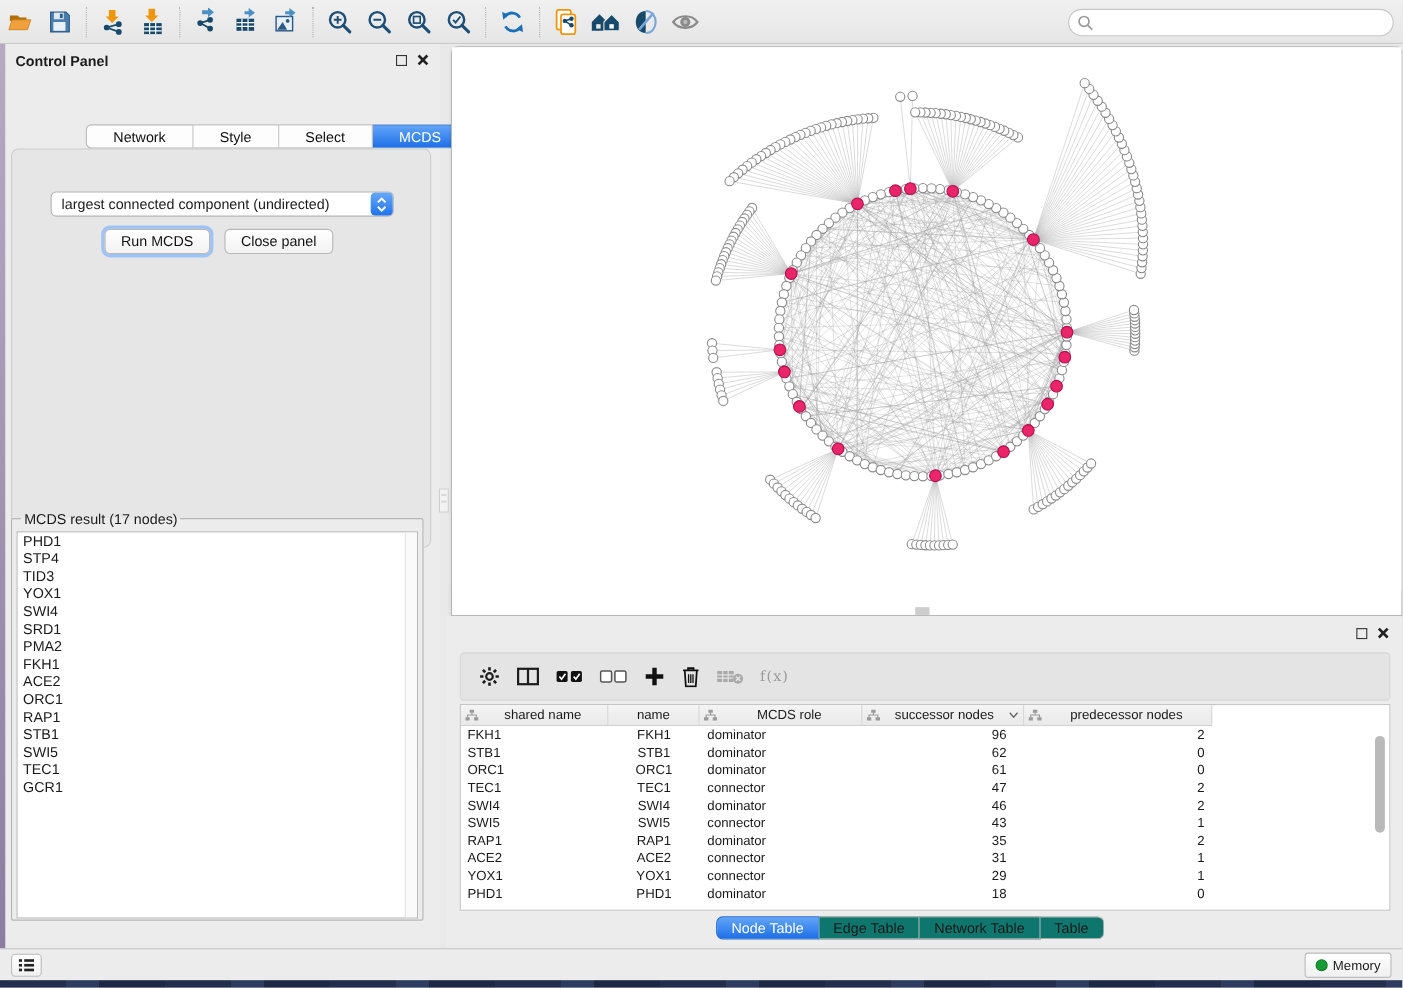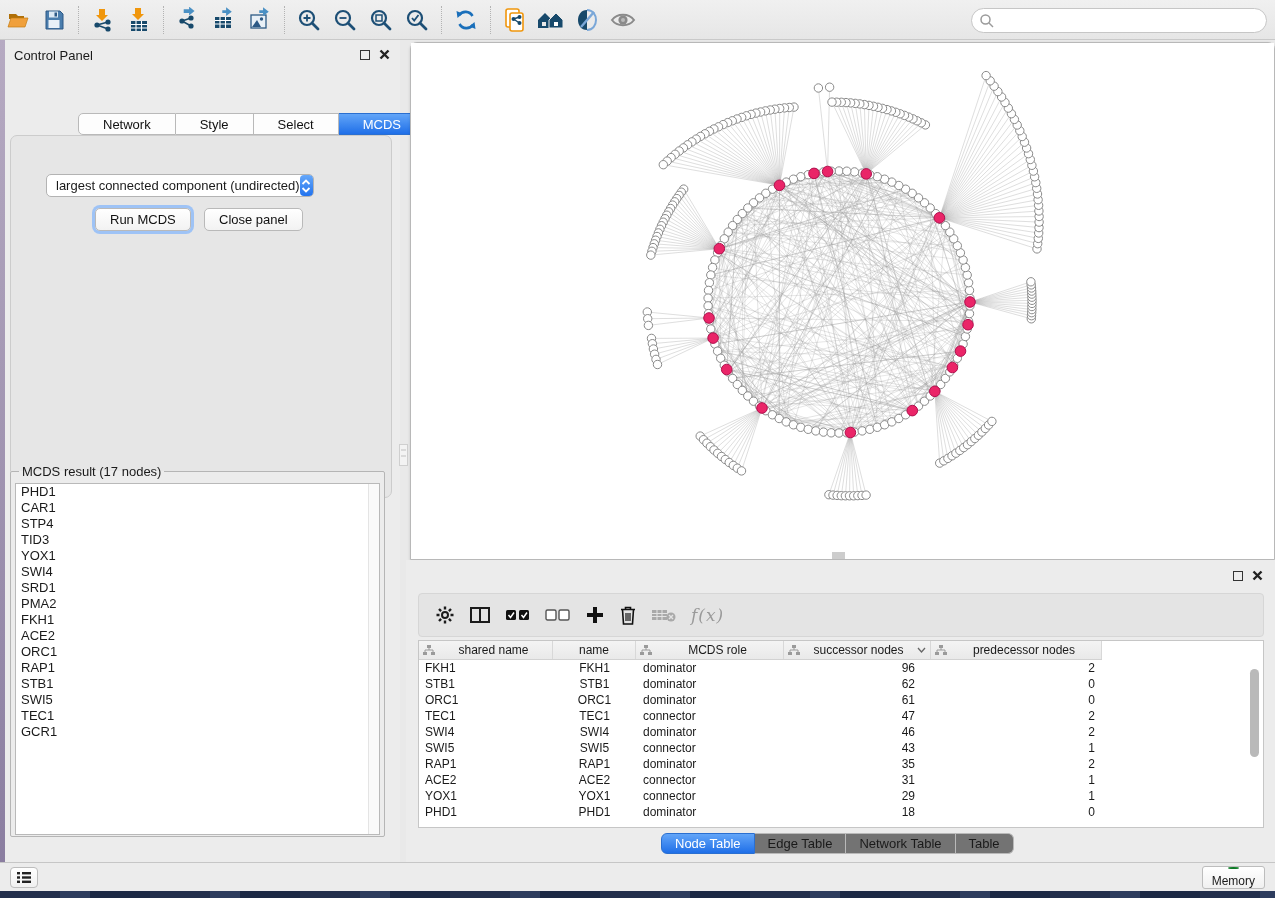--- a/index.html
+++ b/index.html
@@ -17,34 +17,34 @@
                  border:1px solid #c6c6c6; border-radius:13px; display:flex; align-items:center; padding-left:7px; }
   .search-wrap input { border:none; outline:none; flex:1; height:20px; font-size:12px; background:transparent; }
 
   
   .wall-left { left:0; top:40px; width:5px; height:851px; background:linear-gradient(#b6aac2,#897c9f); }
   .wall-bottom { left:0; top:891px; width:1275px; height:7px;
      background:repeating-linear-gradient(90deg,#222f4c 0 60px,#2d3c5e 60px 90px,#1c2944 90px 150px); }
 
   
   .control-panel { left:5px; top:40px; width:395px; height:822px; background:#ececec; }
-  .cp-header { position:relative; height:26px; padding-top:8px; }
+  .cp-header { position:relative; height:26px; padding-top:8px;font-weight:bold; }
   .cp-title { position:absolute; left:9px; top:8px; font-size:13px; }
   .win-mini-icons { position:absolute; right:10px; top:9px; display:flex; gap:9px; align-items:center; }
   .float-box { width:10px; height:10px; border:1.5px solid #333; background:transparent; }
   .tabs-row { position:absolute; left:73px; top:73px; display:flex; }
   .tab { height:22px; font-size:13px; padding:0 24px; display:flex; align-items:center; justify-content:center;
          background:#fdfdfd; border:1px solid #b9b9b9; border-left:none; color:#111; }
   .tab:first-child { border-left:1px solid #b9b9b9; border-radius:5px 0 0 5px; }
   .tab:last-child { border-radius:0 5px 5px 0; }
   .tab.selected { background:linear-gradient(#62a5f8,#1f6fe8); color:#fff; border-color:#2a6fd0; }
   .cp-card { position:absolute; left:5px; top:95px; width:382px; height:363px; background:#e6e6e6;
              border:1px solid #cccccc; border-radius:7px; }
   .opt-label { position:absolute; left:0; right:0; top:18px; text-align:center; font-size:13px; }
-  .dropdown { position:absolute; left:35px; top:38px; width:268px; height:23px; background:#fff;
+  .dropdown { position:absolute; left:35px; top:38px; width:312px; height:23px; background:#fff;
               border:1px solid #b3b3b3; border-radius:5px; display:flex; align-items:center; }
   .dropdown .dd-text { flex:1; font-size:13px; padding-left:9px; white-space:nowrap; }
   .dd-stepper { width:20px; height:21px; margin-right:0px; border-radius:4px;
                 background:linear-gradient(#66a8fa,#2273ee); display:flex; align-items:center; justify-content:center; }
   .btn { background:linear-gradient(#ffffff,#f2f2f2); border:1px solid #b9b9b9; border-radius:5px;
          font-size:13px; height:23px; padding:0 14px; color:#111; }
   .btn-run { position:absolute; left:84px; top:72px; box-shadow:0 0 0 3px #9ec3f6; }
   .btn-close { position:absolute; left:193px; top:72px; }
   .mcds-fieldset { position:absolute; left:5px; top:424px; width:375px; height:373px;
                    border:1px solid #b5b5b5; border-radius:2px; padding:4px; background:#ececec; }
@@ -66,45 +66,45 @@
   .divider-handle:before { content:""; display:block; margin:4px 1px; height:2px; background:#d9d9d9; }
   .divider-handle:after { content:""; display:block; margin:4px 1px; height:2px; background:#d9d9d9; }
   .net-bottom-handle { left:832px; top:552px; width:13px; height:7px; background:#cdcdcd; }
 
   
   .table-panel { left:406px; top:560px; width:869px; height:302px; background:#ececec; }
   .tp-title { position:absolute; left:14px; top:9px; font-size:13px;margin-top:39px; }
   .tp-toolbar { position:absolute; left:12px; top:33px; width:846px; height:44px; background:#e4e4e4;
                 border:1px solid #d6d6d6; border-radius:4px; display:flex; align-items:center; gap:14px; padding-left:16px; }
   .tpi { display:flex; align-items:center; justify-content:center; height:30px; }
-  .fx { font-family:"DejaVu Serif", serif; font-style:italic; font-size:17px; color:#9a9a9a; letter-spacing:1px; }
+  .fx { font-family:"DejaVu Serif", serif; font-size:13px; color:#9a9a9a; letter-spacing:1px; }
   .table-area { position:absolute; left:12px; top:80px; width:846px; height:188px; background:#fff;
                 border:1px solid #c6c6c6; overflow:hidden; }
   .thead { display:grid; grid-template-columns:134px 83px 148px 147px 171px; height:19px;
            background:linear-gradient(#f4f4f4,#e9e9e9); border-bottom:1px solid #d2d2d2; width:683px; }
   .th { display:flex; align-items:center; font-size:12px; border-right:1px solid #d8d8d8; padding:0 4px; gap:4px; }
   .th .lbl { flex:1; text-align:center; }
   .trow { display:grid; grid-template-columns:134px 83px 148px 147px 171px; height:16px; font-size:12px; align-items:center; }
   .c0 { padding-left:6px; } .c1 { text-align:center; } .c2 { padding-left:7px; }
   .c3 { text-align:right; padding-right:16px; } .c4 { text-align:right; padding-right:7px; }
   .tbl-scroll-thumb { position:absolute; right:4px; top:28px; width:9px; height:88px; background:#b9b9b9; border-radius:5px; }
-  .bottom-tabs { position:absolute; left:255px; top:273px; display:flex;align-items:center; }
-  .btab { height:21px; font-size:13px; padding:0 13px; display:flex; align-items:center; background:#737373;
+  .bottom-tabs { position:absolute; left:245px; top:273px; display:flex;align-items:center; }
+  .btab { height:21px; font-size:13px; padding:0 13px; display:flex; align-items:center; background:#0f766e;
           border:1px solid #b9b9b9; border-left:none; }
   .btab:first-child { border-left:1px solid #b9b9b9; border-radius:6px 0 0 6px; }
   .btab:last-child { border-radius:0 6px 6px 0; }
   .btab.selected { background:linear-gradient(#62a5f8,#1f6fe8); color:#fff; border-color:#2a6fd0; }
 
   
   .statusbar { left:0; top:862px; width:1275px; height:29px; background:#ececec; border-top:1px solid #c6c6c6; }
   .sb-left-btn { position:absolute; left:10px; top:4px; width:28px; height:21px; background:linear-gradient(#fff,#f0f0f0);
                  border:1px solid #bdbdbd; border-radius:4px; display:flex; align-items:center; justify-content:center; }
   .memory-btn { position:absolute; right:10px; top:3px; height:23px; background:linear-gradient(#fff,#f0f0f0);
                 border:1px solid #bdbdbd; border-radius:3px; display:flex; align-items:center; gap:5px;
-                padding:0 9px; font-size:12px;flex-direction:column; }
+                padding:0 9px; font-size:12px; }
   .mem-dot { width:11px; height:11px; border-radius:50%; background:#179b36; border:1px solid #0e7a27; }
 </style>
 </head>
 <body>
 
 <div class="screen">
 
   <div class="abs toolbar">
     <div class="tb-btn">
       <svg width="24" height="24" viewBox="0 0 24 24">
@@ -272,21 +272,20 @@
         </span>
       </div>
       <button class="btn btn-run">Run MCDS</button>
       <button class="btn btn-close">Close panel</button>
     </div>
     <fieldset class="mcds-fieldset">
       <legend>MCDS result (17 nodes)</legend>
       <div class="mcds-list">
         <div class="mcds-scroll-track"></div>
       <div class="mcds-item">PHD1</div>
-          <div class="mcds-item">CAR1</div>
           <div class="mcds-item">STP4</div>
           <div class="mcds-item">TID3</div>
           <div class="mcds-item">YOX1</div>
           <div class="mcds-item">SWI4</div>
           <div class="mcds-item">SRD1</div>
           <div class="mcds-item">PMA2</div>
           <div class="mcds-item">FKH1</div>
           <div class="mcds-item">ACE2</div>
           <div class="mcds-item">ORC1</div>
           <div class="mcds-item">RAP1</div>

